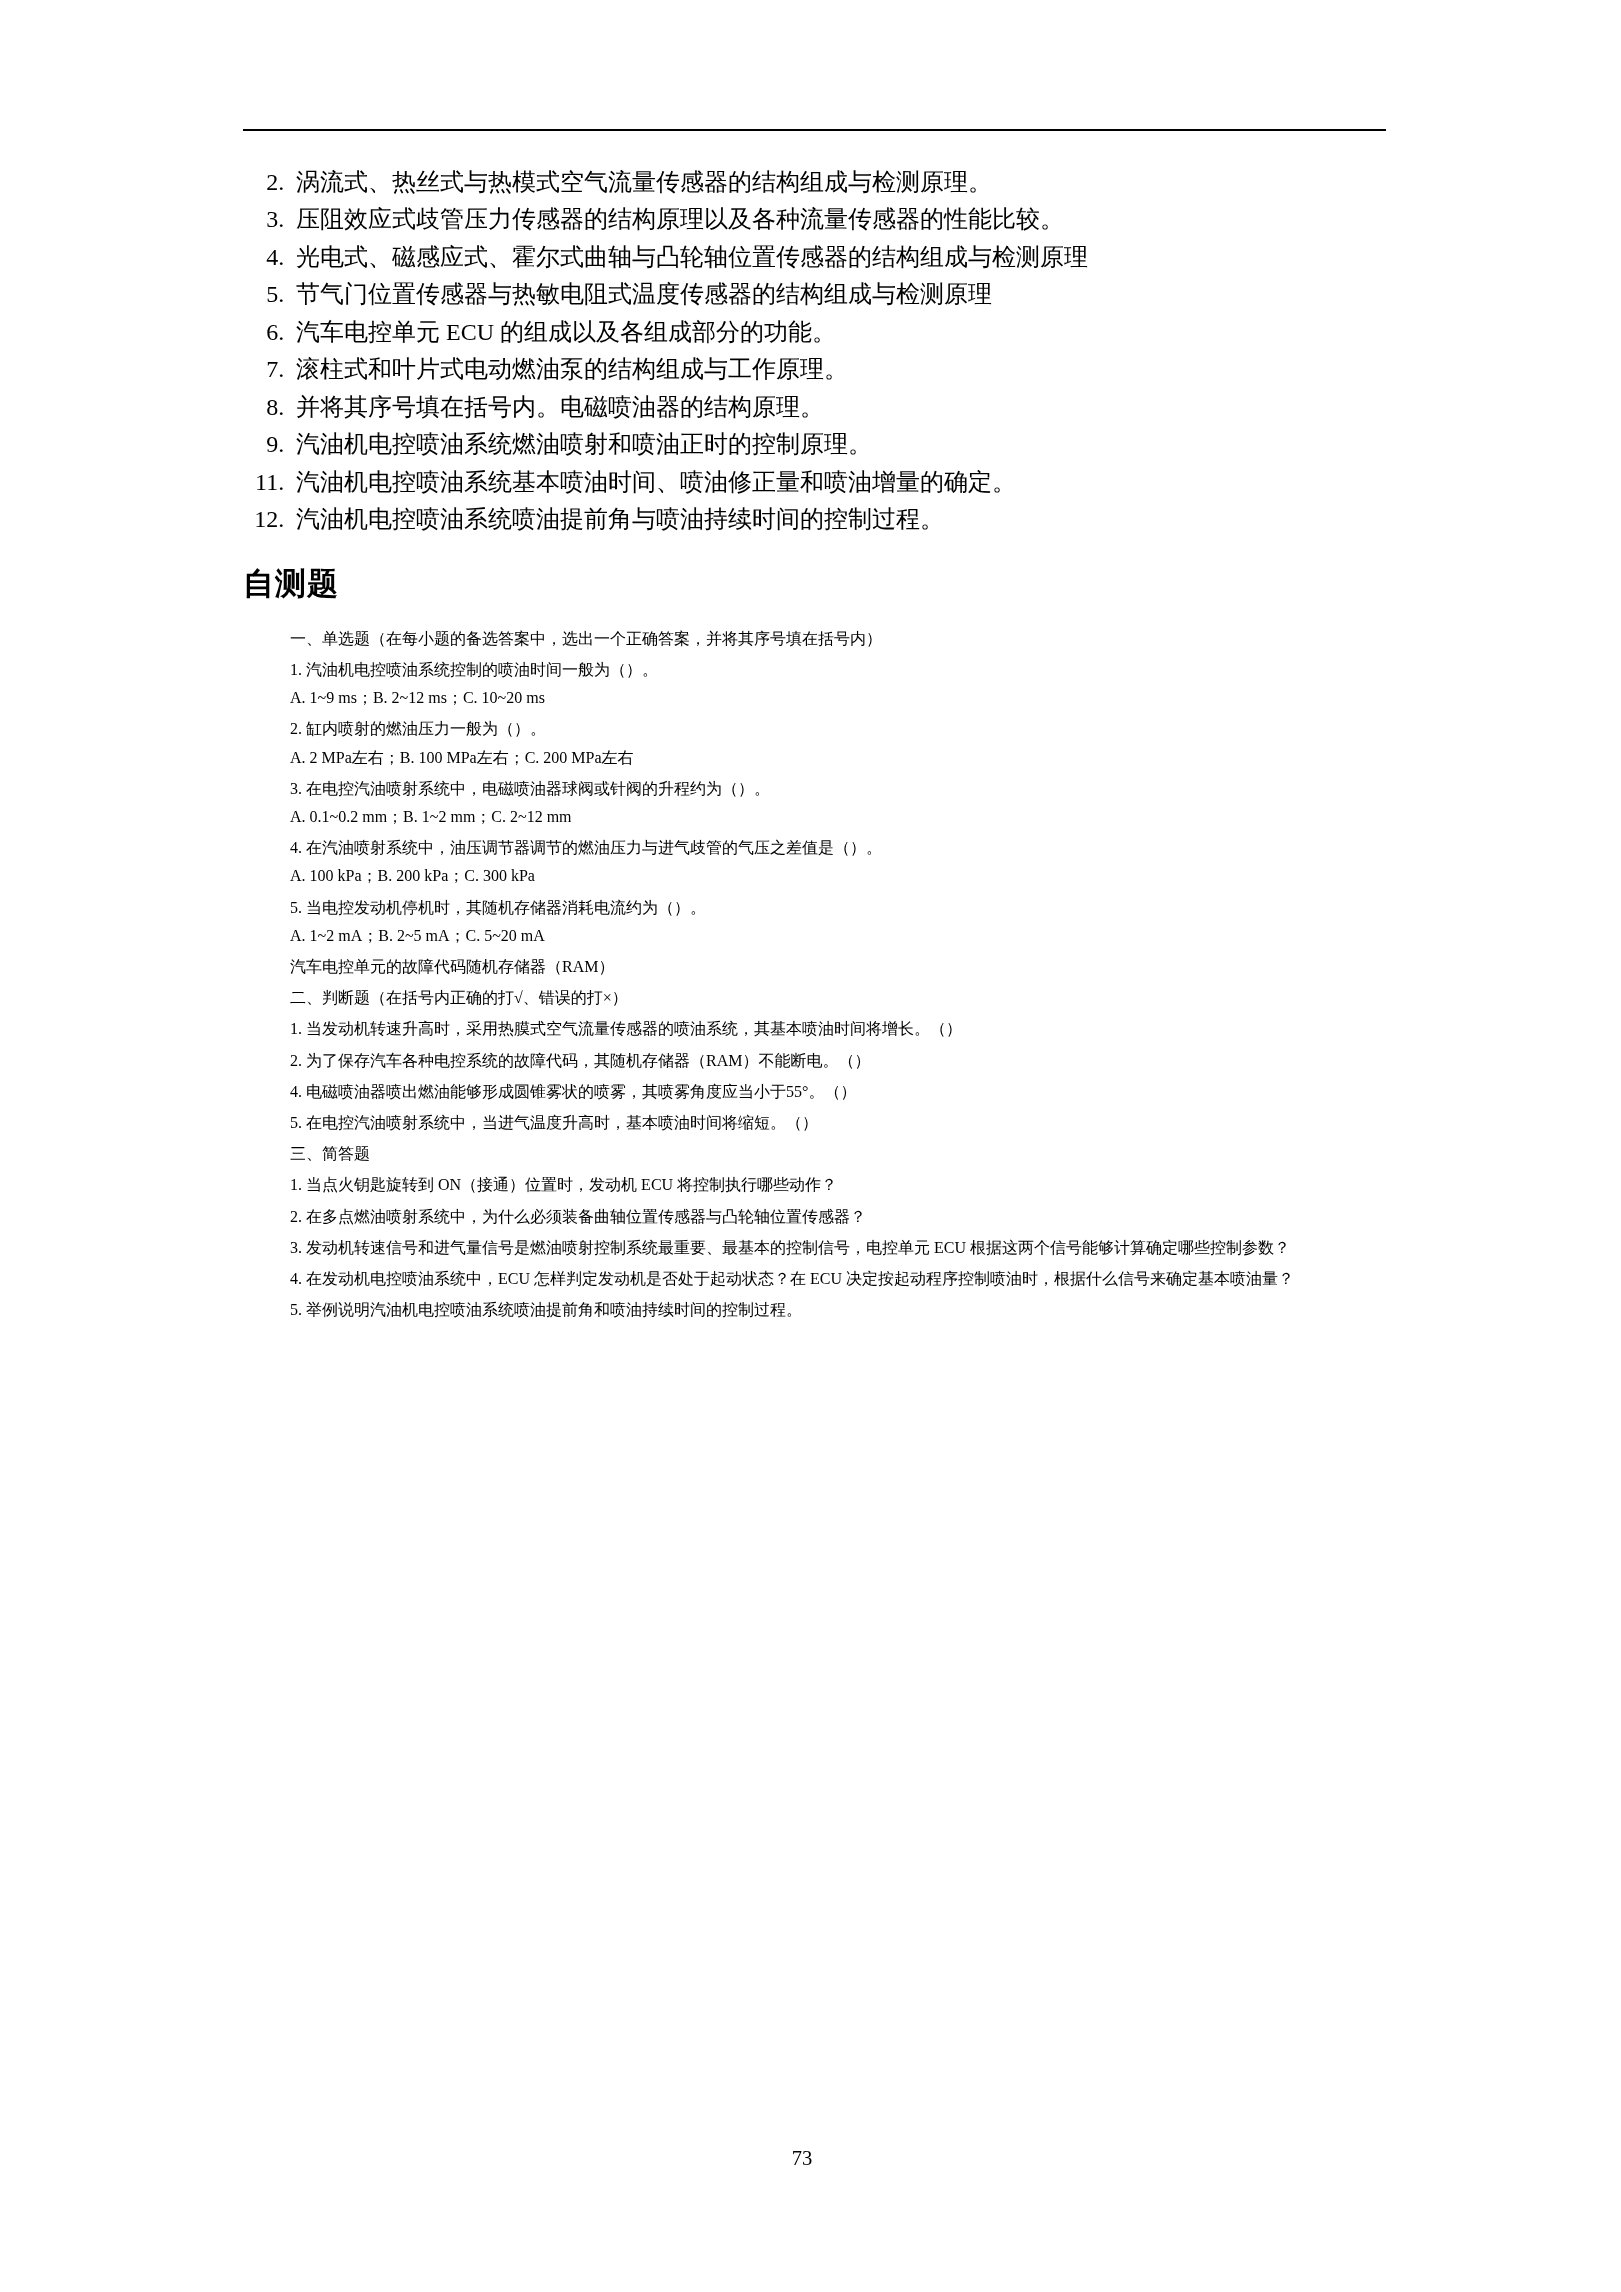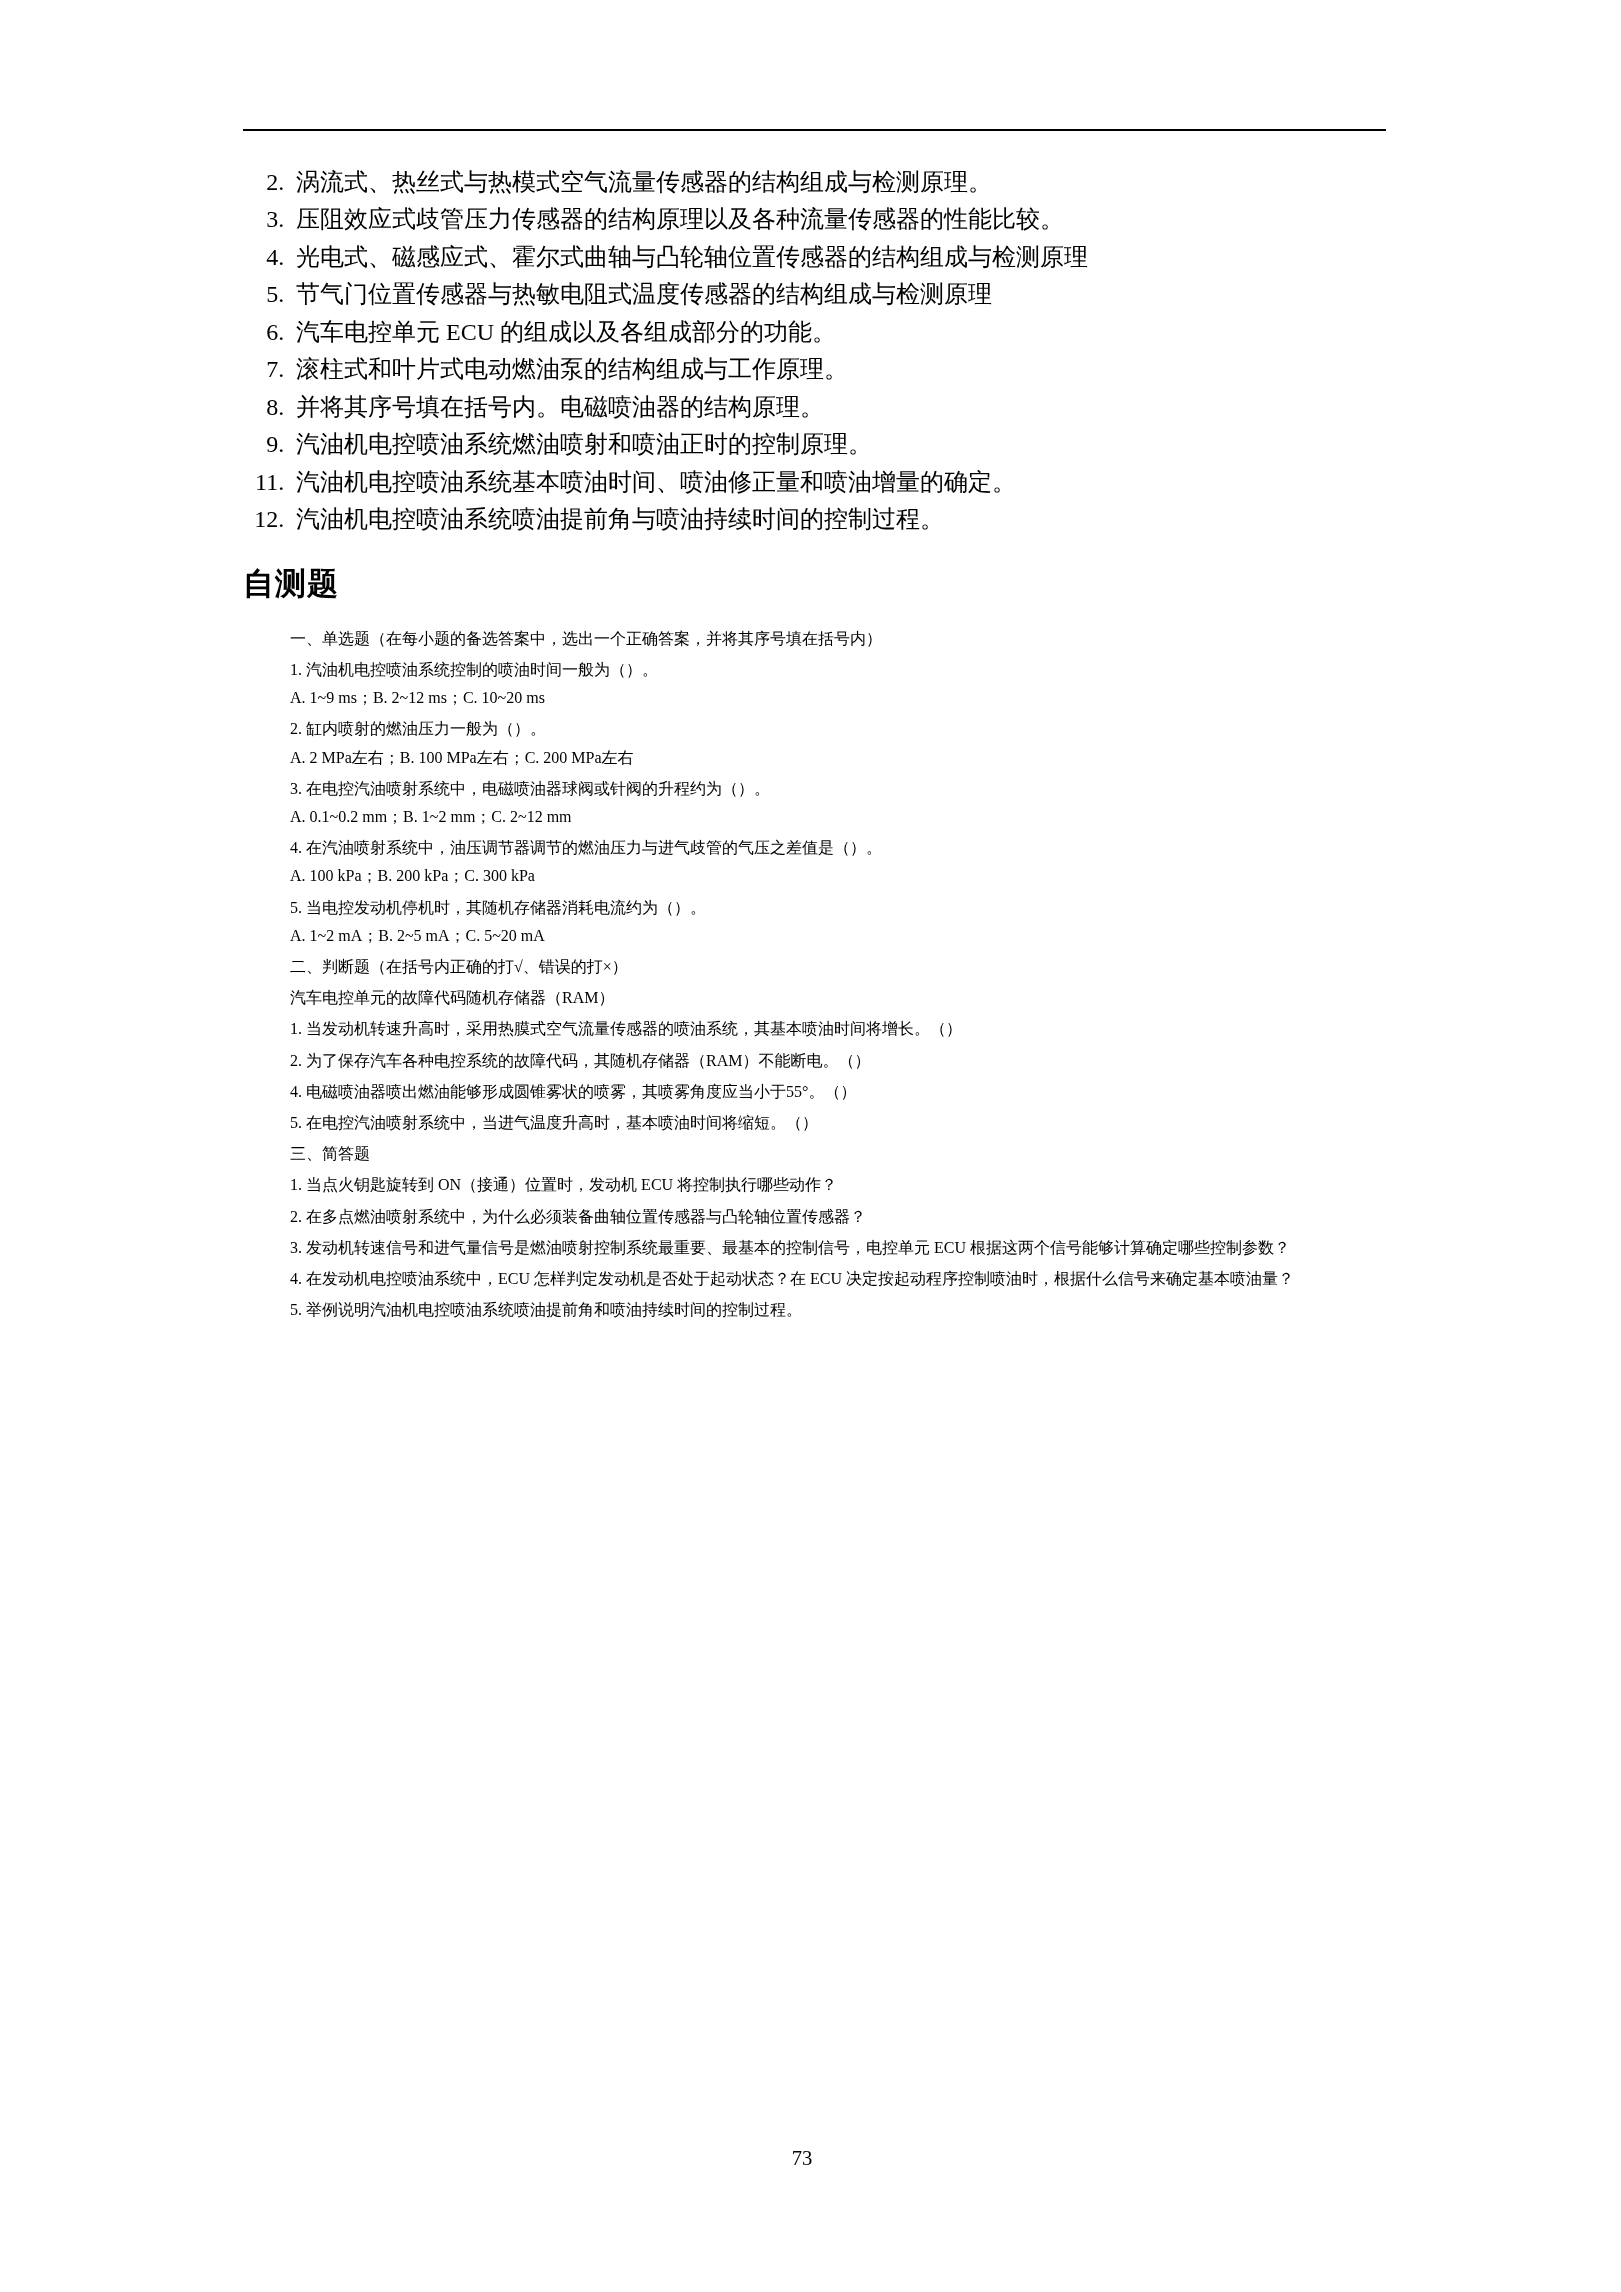--- a/index.html
+++ b/index.html
@@ -153,23 +153,23 @@
 
     <p class="line ind tight">3. 在电控汽油喷射系统中，电磁喷油器球阀或针阀的升程约为（）。</p>
     <p class="line hang-opt">A. 0.1~0.2 mm；B. 1~2 mm；C. 2~12 mm</p>
 
     <p class="line ind tight">4. 在汽油喷射系统中，油压调节器调节的燃油压力与进气歧管的气压之差值是（）。</p>
     <p class="line hang-opt">A. 100 kPa；B. 200 kPa；C. 300 kPa</p>
 
     <p class="line ind tight">5. 当电控发动机停机时，其随机存储器消耗电流约为（）。</p>
     <p class="line hang-opt">A. 1~2 mA；B. 2~5 mA；C. 5~20 mA</p>
 
+    <p class="line hang-opt">汽车电控单元的故障代码随机存储器（RAM）</p>
+
     <p class="line ind">二、判断题（在括号内正确的打√、错误的打×）</p>
-
-    <p class="line hang-opt">汽车电控单元的故障代码随机存储器（RAM）</p>
 
     <p class="line ind">1. 当发动机转速升高时，采用热膜式空气流量传感器的喷油系统，其基本喷油时间将增长。（）</p>
     <p class="line ind">2. 为了保存汽车各种电控系统的故障代码，其随机存储器（RAM）不能断电。（）</p>
     <p class="line ind">4. 电磁喷油器喷出燃油能够形成圆锥雾状的喷雾，其喷雾角度应当小于55°。（）</p>
     <p class="line ind">5. 在电控汽油喷射系统中，当进气温度升高时，基本喷油时间将缩短。（）</p>
 
     <p class="line ind">三、简答题</p>
 
     <p class="line ind">1. 当点火钥匙旋转到 ON（接通）位置时，发动机 ECU 将控制执行哪些动作？</p>
     <p class="line ind">2. 在多点燃油喷射系统中，为什么必须装备曲轴位置传感器与凸轮轴位置传感器？</p>

